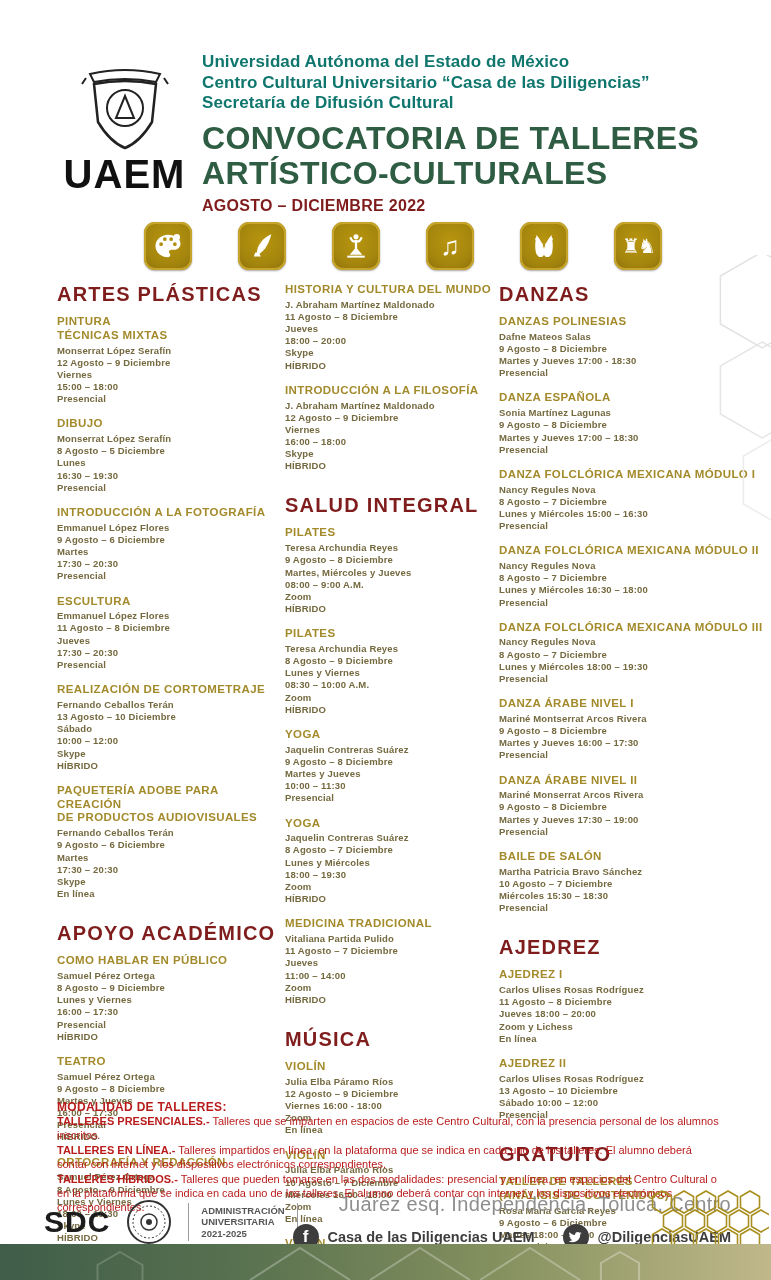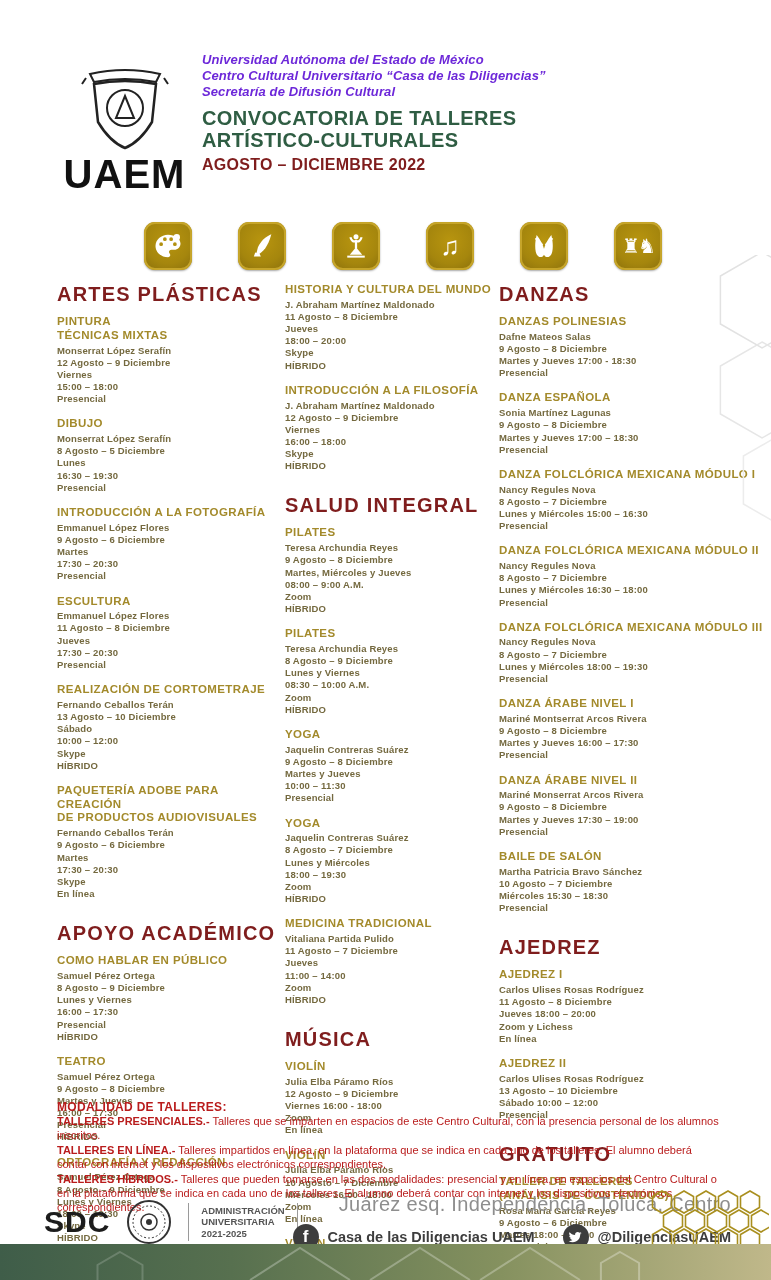--- a/index.html
+++ b/index.html
@@ -6,22 +6,22 @@
   body{width:771px;height:1280px;position:relative;overflow:hidden;background:#ffffff;
        font-family:"Liberation Sans",sans-serif;-webkit-font-smoothing:antialiased;}
   .page{position:absolute;inset:0;}
 
   
   .hdr{position:absolute;top:52px;left:0;right:0;}
   .uaem-logo{position:absolute;left:62px;top:16px;width:125px;text-align:center;}
   .uaem-logo svg{display:block;margin:0 auto;}
   .uaem-logo .logo-txt{font-size:40px;font-weight:bold;color:#111;letter-spacing:1px;line-height:.9;margin-top:2px;}
   .hdr-text{margin-left:202px;}
-  .hdr-line{font-size:13px;font-weight:bold;color:#6d28d9;line-height:1.22;letter-spacing:.1px;font-style:italic;}
-  .hdr-title{font-size:20px;font-weight:bold;color:#2F5D43;line-height:1.1;letter-spacing:.4px;margin-top:7px;}
+  .hdr-line{font-size:17px;font-weight:bold;color:#0f766e;line-height:1.22;letter-spacing:.1px;}
+  .hdr-title{font-size:32px;font-weight:bold;color:#2F5D43;line-height:1.1;letter-spacing:.4px;margin-top:7px;}
   .hdr-period{font-size:16px;font-weight:bold;color:#7f1d1d;margin-top:5px;letter-spacing:.3px;}
 
   
   .icons{position:absolute;top:222px;left:144px;display:flex;gap:46px;}
   .icon-sq{width:48px;height:48px;border-radius:11px;
            background:radial-gradient(circle at 50% 40%, #b8950f 0%, #a5860d 60%, #8a6f0c 100%);
            box-shadow:inset 0 0 0 2px #c6a52a, 0 1px 2px rgba(0,0,0,.35);
            display:flex;align-items:center;justify-content:center;color:#fff;}
   .icon-sq .glyph{font-size:26px;line-height:1;color:#fff;}
   .icon-sq .glyph.small{font-size:20px;letter-spacing:-2px;}

